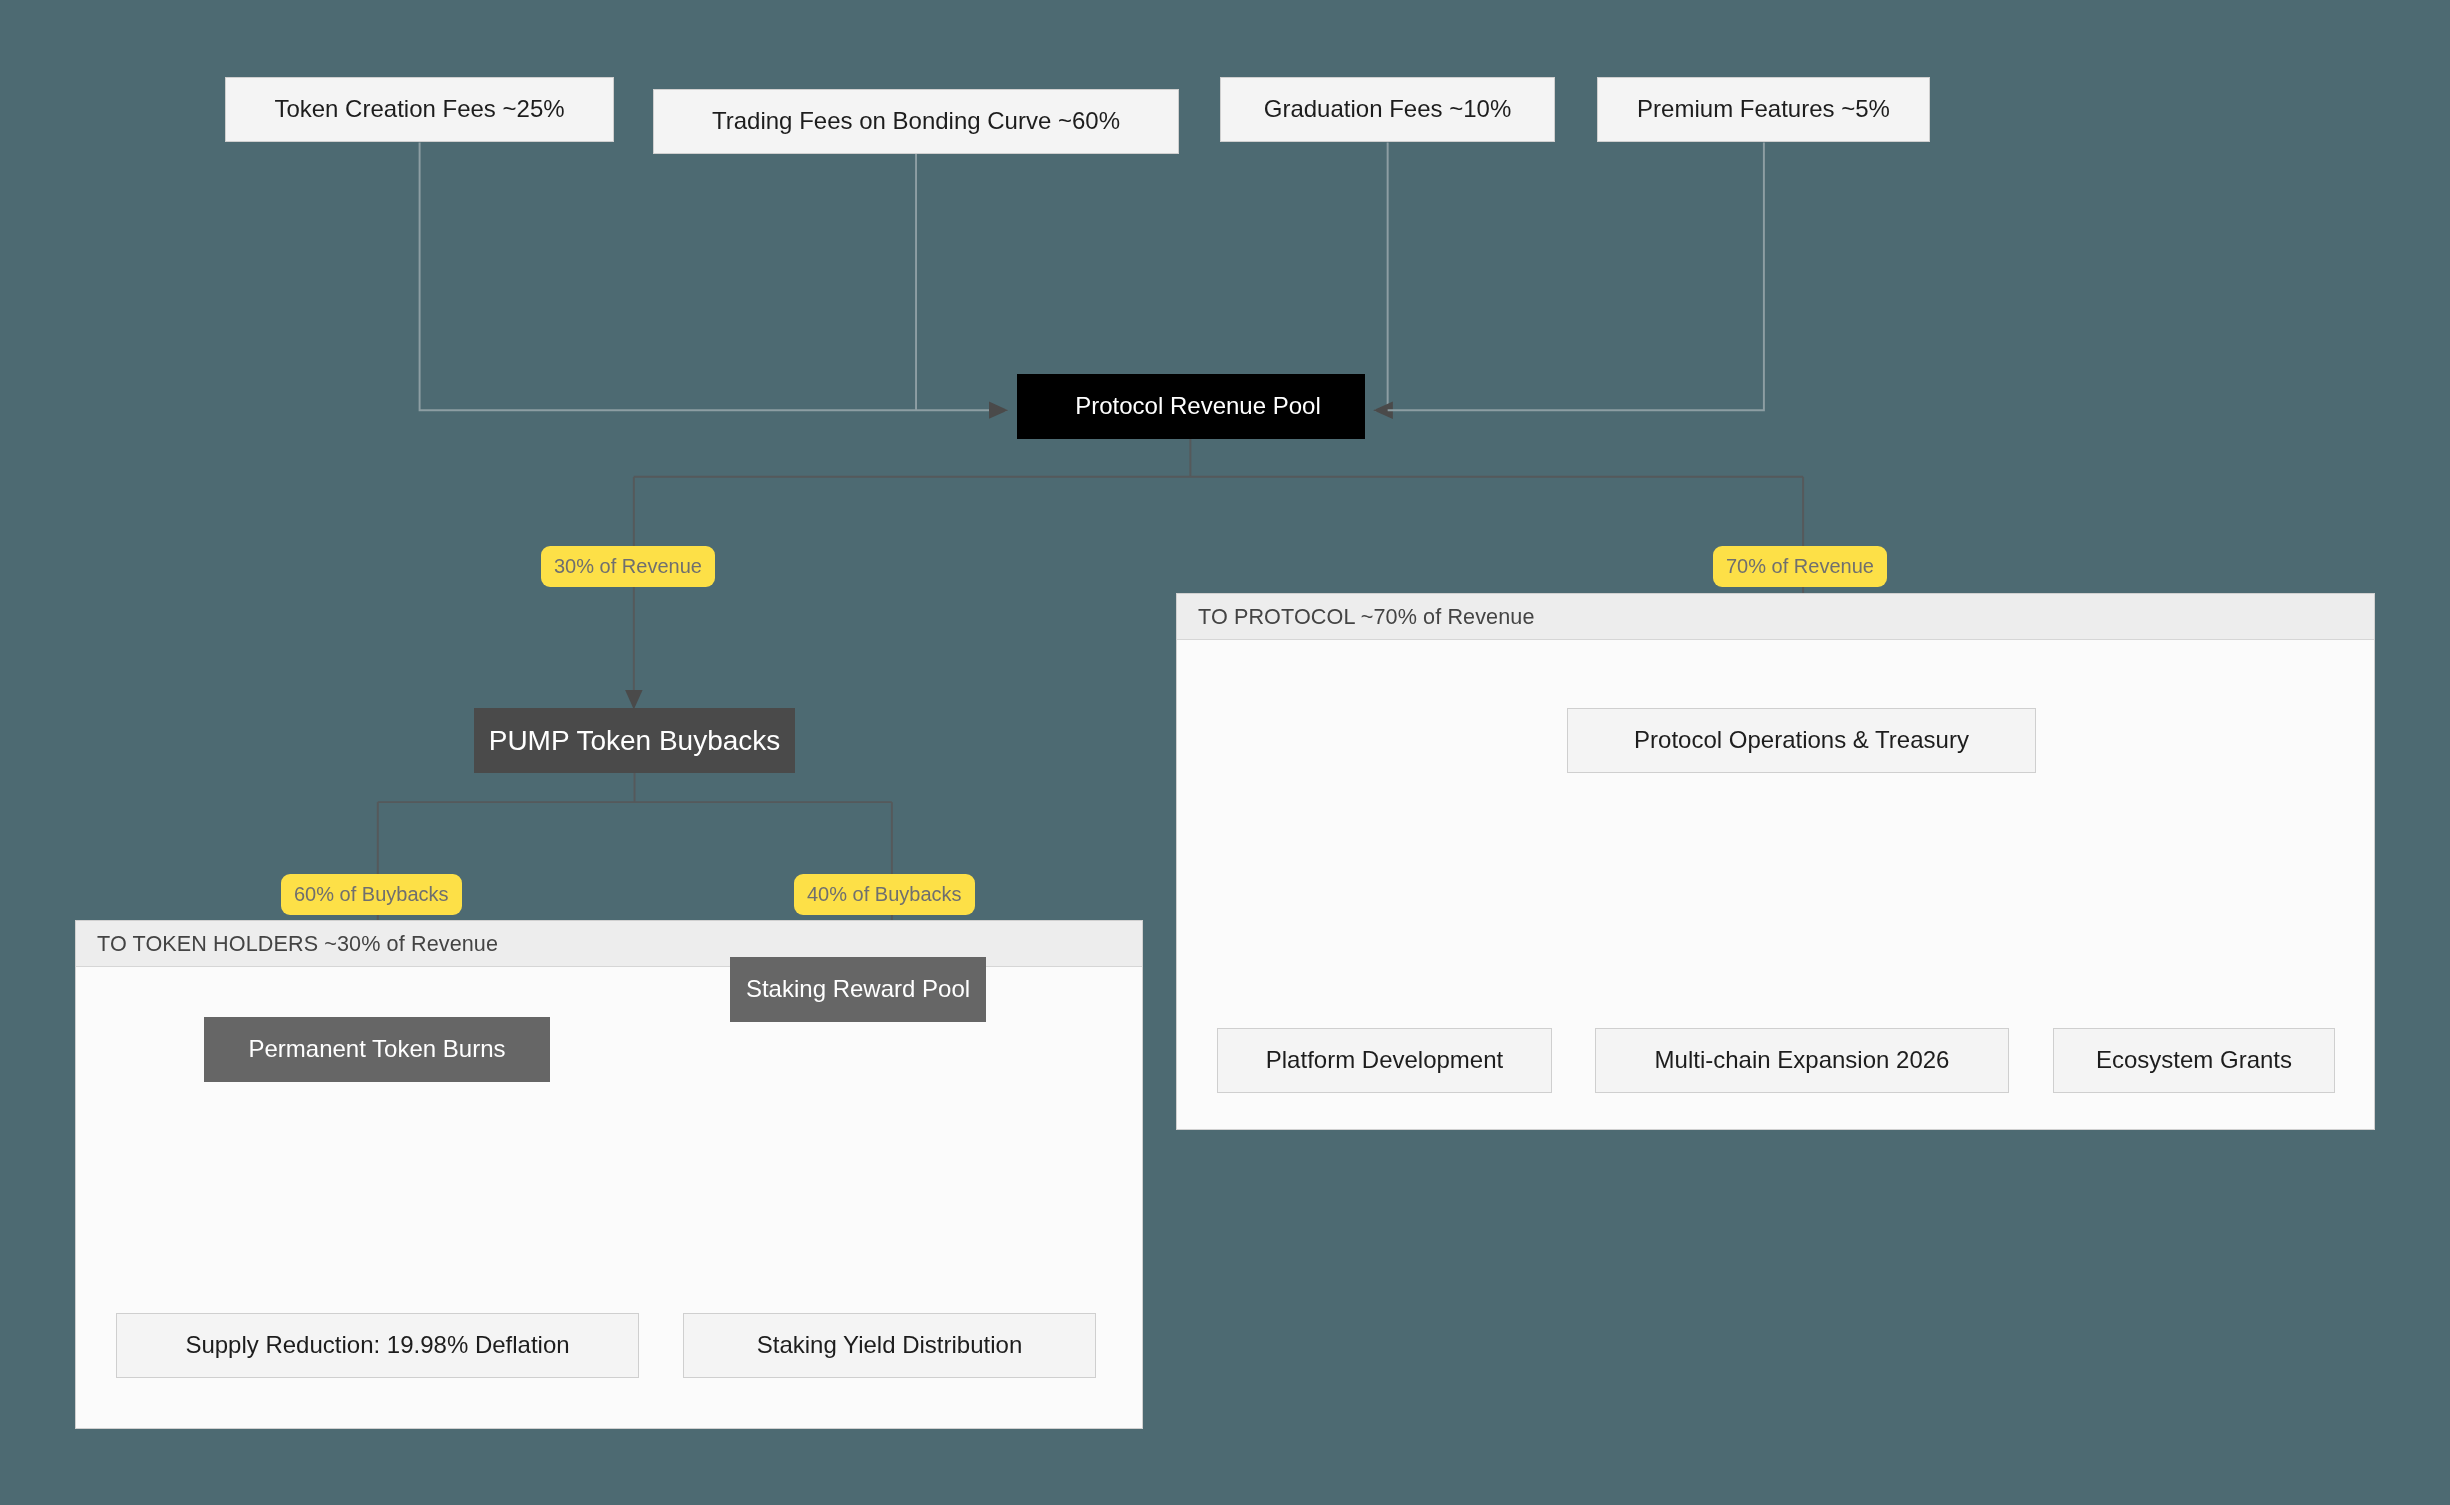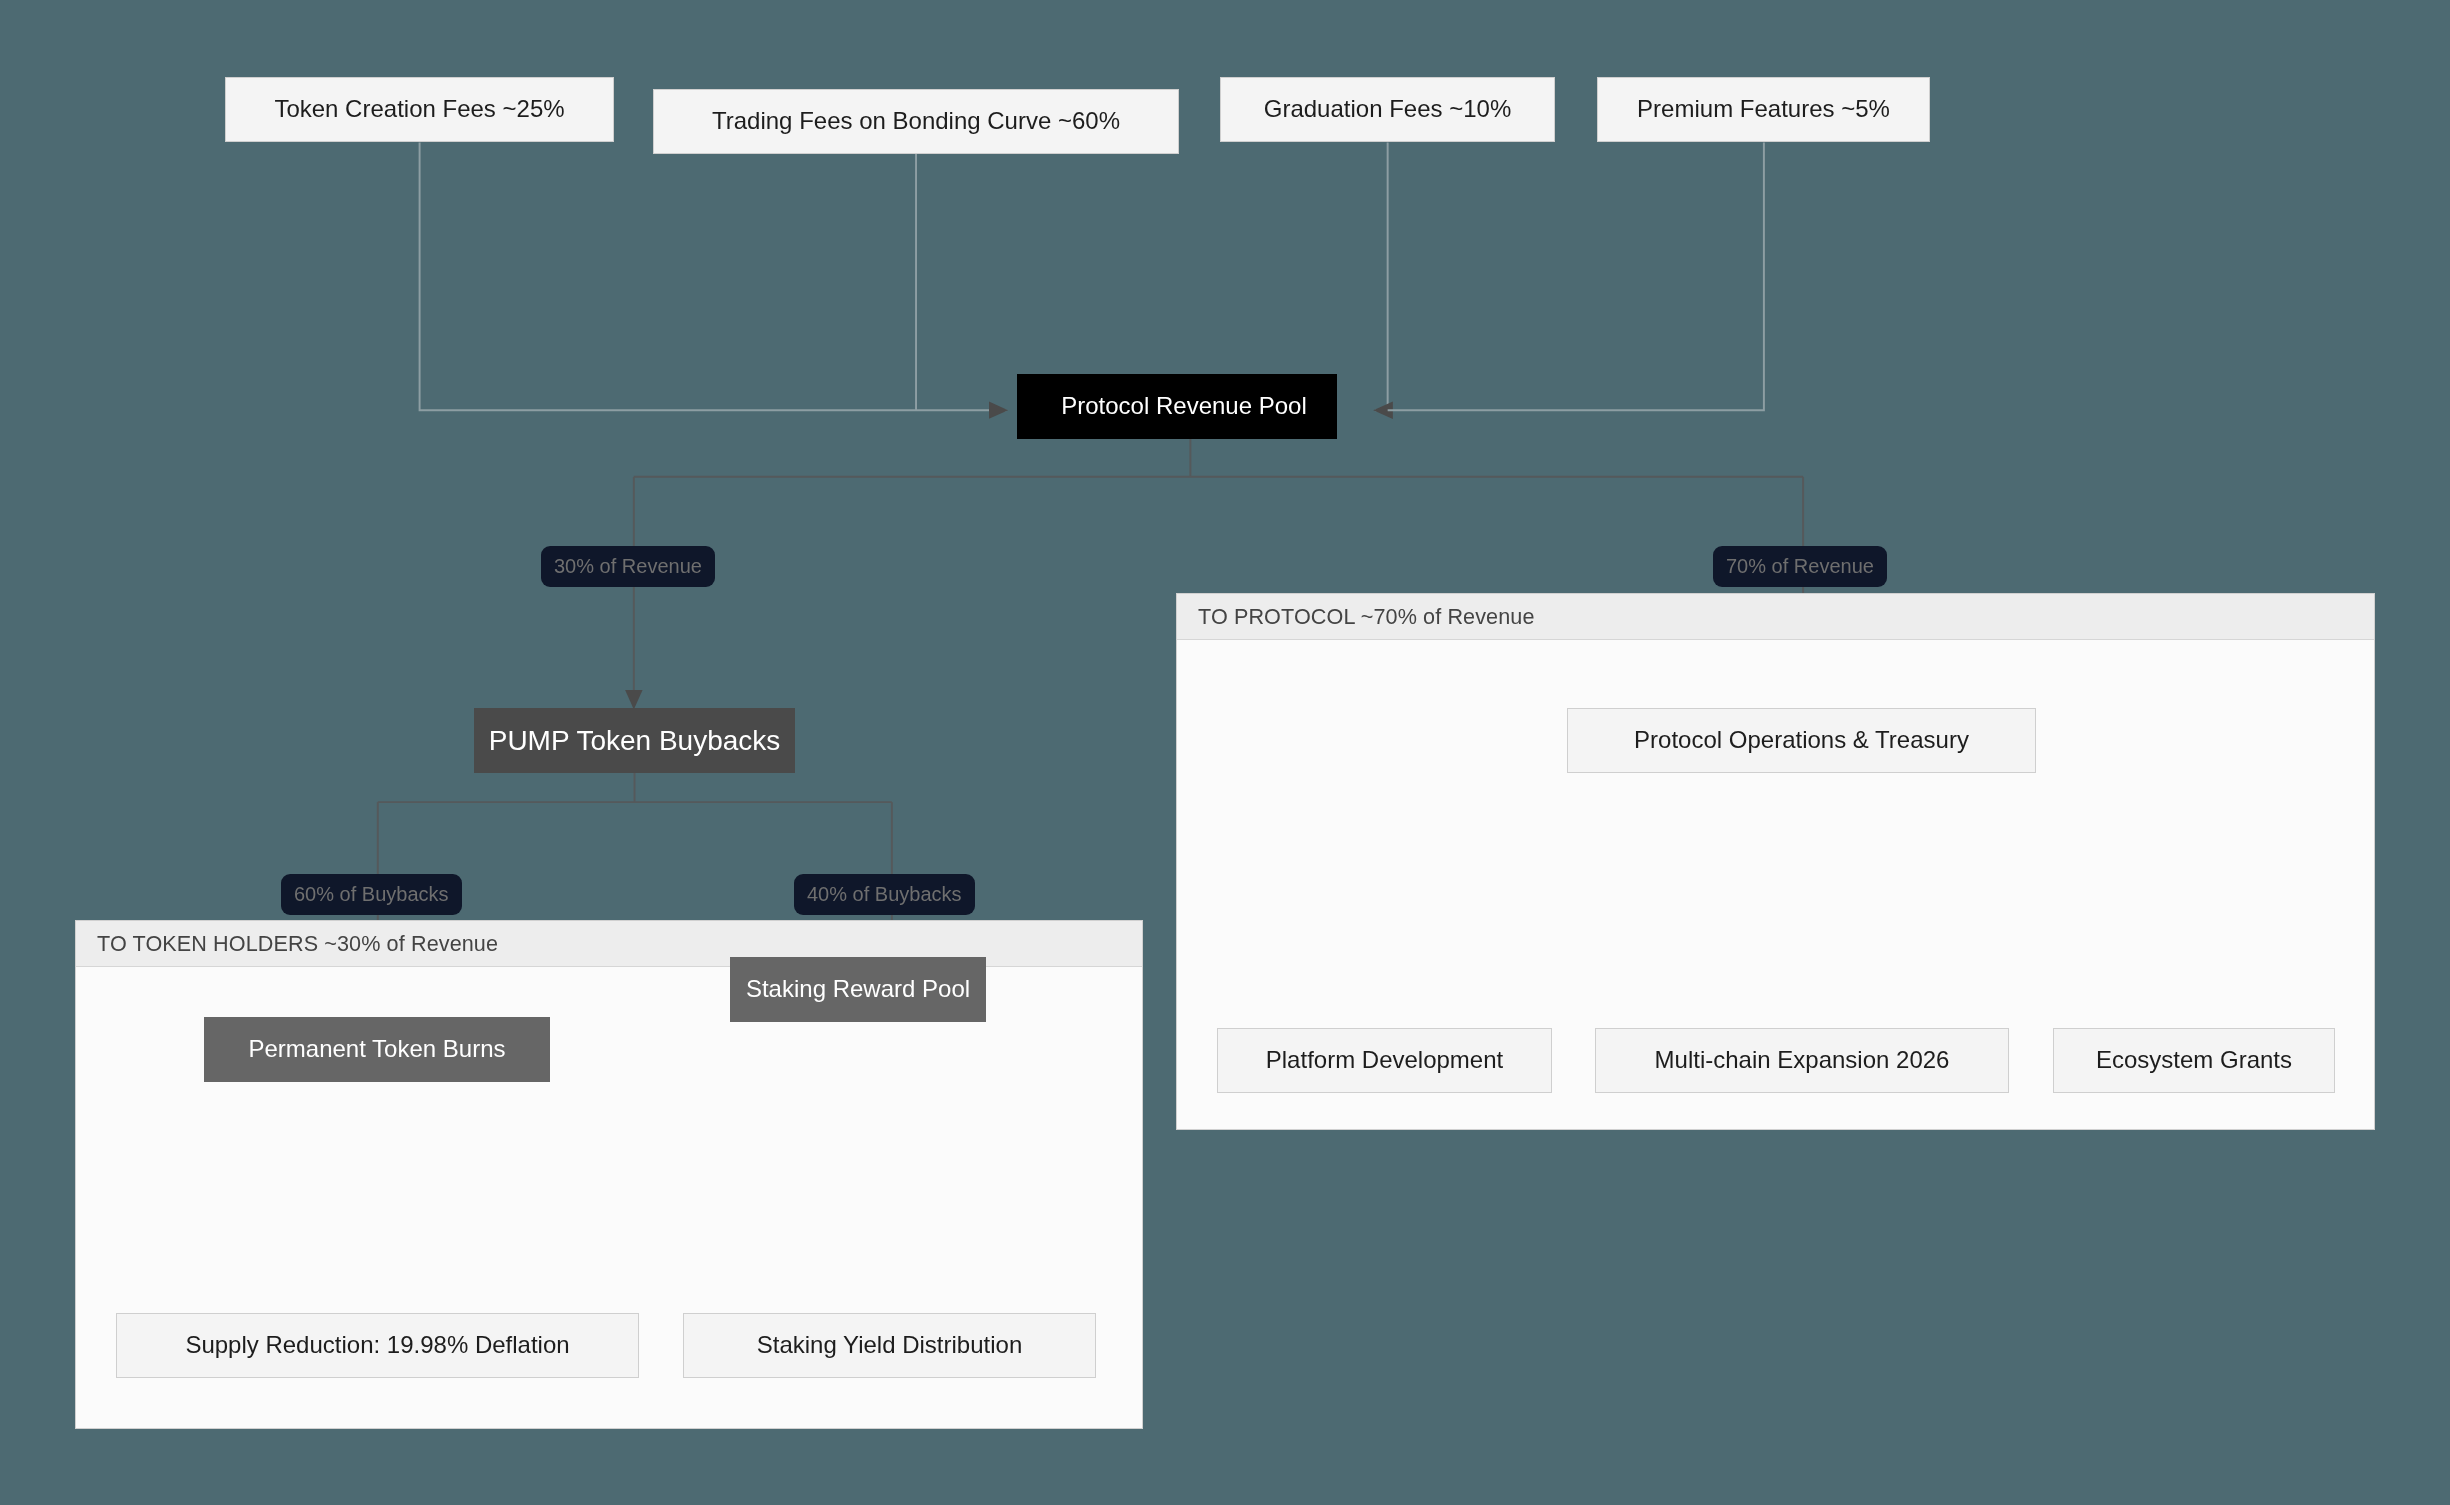--- a/index.html
+++ b/index.html
@@ -45,21 +45,21 @@
   .cluster-title{
     position:absolute;left:0;top:0;right:0;height:46px;
     background:#ededed;border-bottom:1.3px solid #d6d6d6;
     display:flex;align-items:center;
     padding-left:21px;box-sizing:border-box;
     font-size:21.6px;color:#444444;letter-spacing:0.1px;
   }
 
   .edge-label{
     position:absolute;box-sizing:border-box;
-    background:#0f172a;border-radius:9.1px;
+    background:#fde047;border-radius:9.1px;
     color:#6f6f6f;font-size:20px;
     display:flex;align-items:center;justify-content:center;
     padding:0 13px;height:41px;white-space:nowrap;
   }
 </style>
 </head>
 <body>
 
 <div id="canvas">
 
@@ -114,21 +114,21 @@
   <div class="node node-source" style="left:653px;top:77px;width:526px;height:65px;margin-top:12px;">
     <span>Trading Fees on Bonding Curve ~60%</span>
   </div>
   <div class="node node-source" style="left:1220px;top:77px;width:335px;height:65px;">
     <span>Graduation Fees ~10%</span>
   </div>
   <div class="node node-source" style="left:1597px;top:77px;width:333px;height:65px;">
     <span>Premium Features ~5%</span>
   </div>
 
-  <div class="node node-pool" style="left:1017px;top:374px;width:320px;height:65px;padding-left:14px;">
+  <div class="node node-pool" style="left:1017px;top:374px;width:348px;height:65px;padding-left:14px;">
     <span>Protocol Revenue Pool</span>
   </div>
 
   <div class="edge-label" style="left:541px;top:546px;">
     <span>30% of Revenue</span>
   </div>
   <div class="edge-label" style="left:1713px;top:546px;">
     <span>70% of Revenue</span>
   </div>
 

